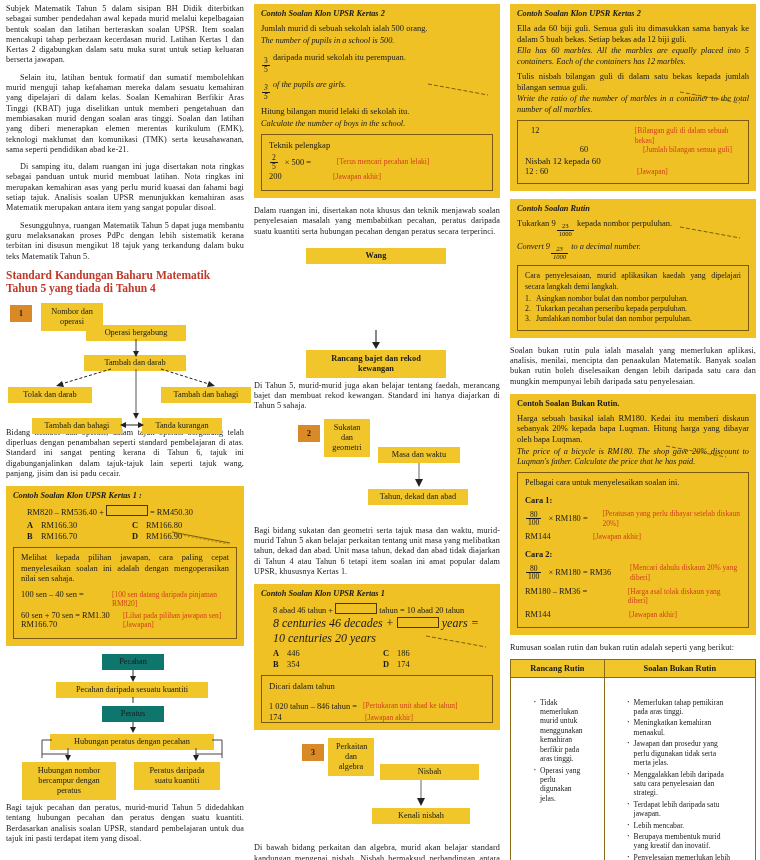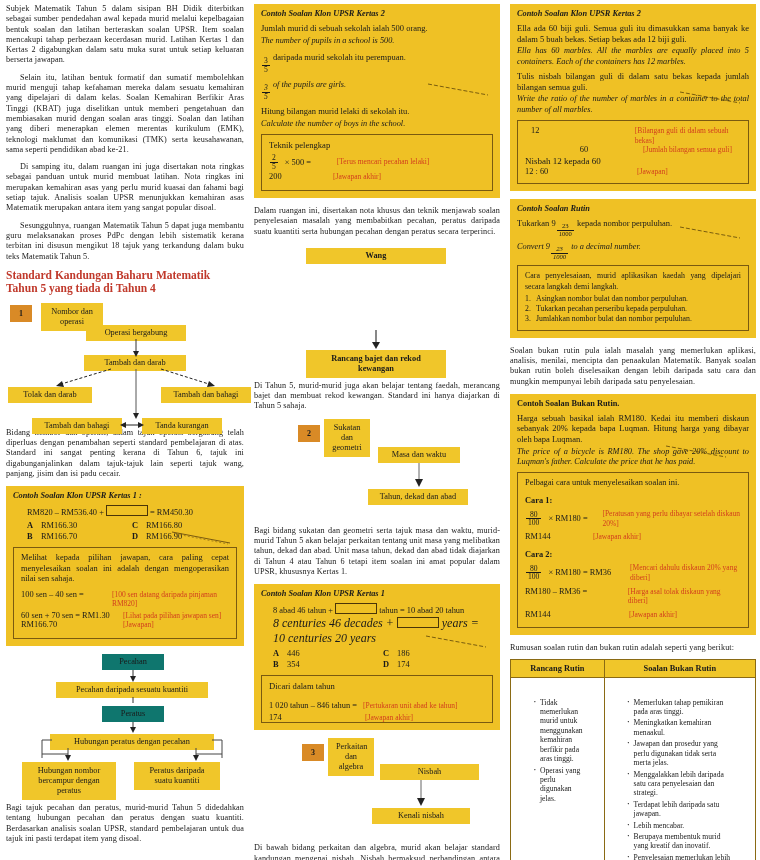--- a/index.html
+++ b/index.html
@@ -308,21 +308,21 @@
       </div>
       <div class="choices" style="margin-left:12px;">
         <div class="c"><span class="lbl">B</span><span>354</span></div>
         <div class="c"><span class="lbl">D</span><span>174</span></div>
       </div>
       <svg class="squiggle" style="top:50px;right:6px;" viewBox="0 0 70 16">
         <path d="M2 2 L62 13" stroke="#5a4208" stroke-width="0.8" fill="none" stroke-dasharray="4,2"></path>
       </svg>
       <div class="inner-box" style="padding-bottom:0;">
         <div class="ib-title">Dicari dalam tahun</div>
-        <div class="calcrow" style="margin-top:10px;">
+        <div class="calcrow" style="margin-top:10px;align-items:center;">
           <span class="lhs">1 020 tahun – 846 tahun  =</span>
           <span class="rhs">[Pertukaran unit abad ke tahun]</span>
         </div>
         <div class="ib-line">174</div>
         <div class="red" style="margin-left:96px;margin-top:-10px;">[Jawapan akhir]</div>
       </div>
     </div>
 
     <div class="flow" style="height:98px;">
       <div class="badge abs" style="left:48px;top:6px;">3</div>

